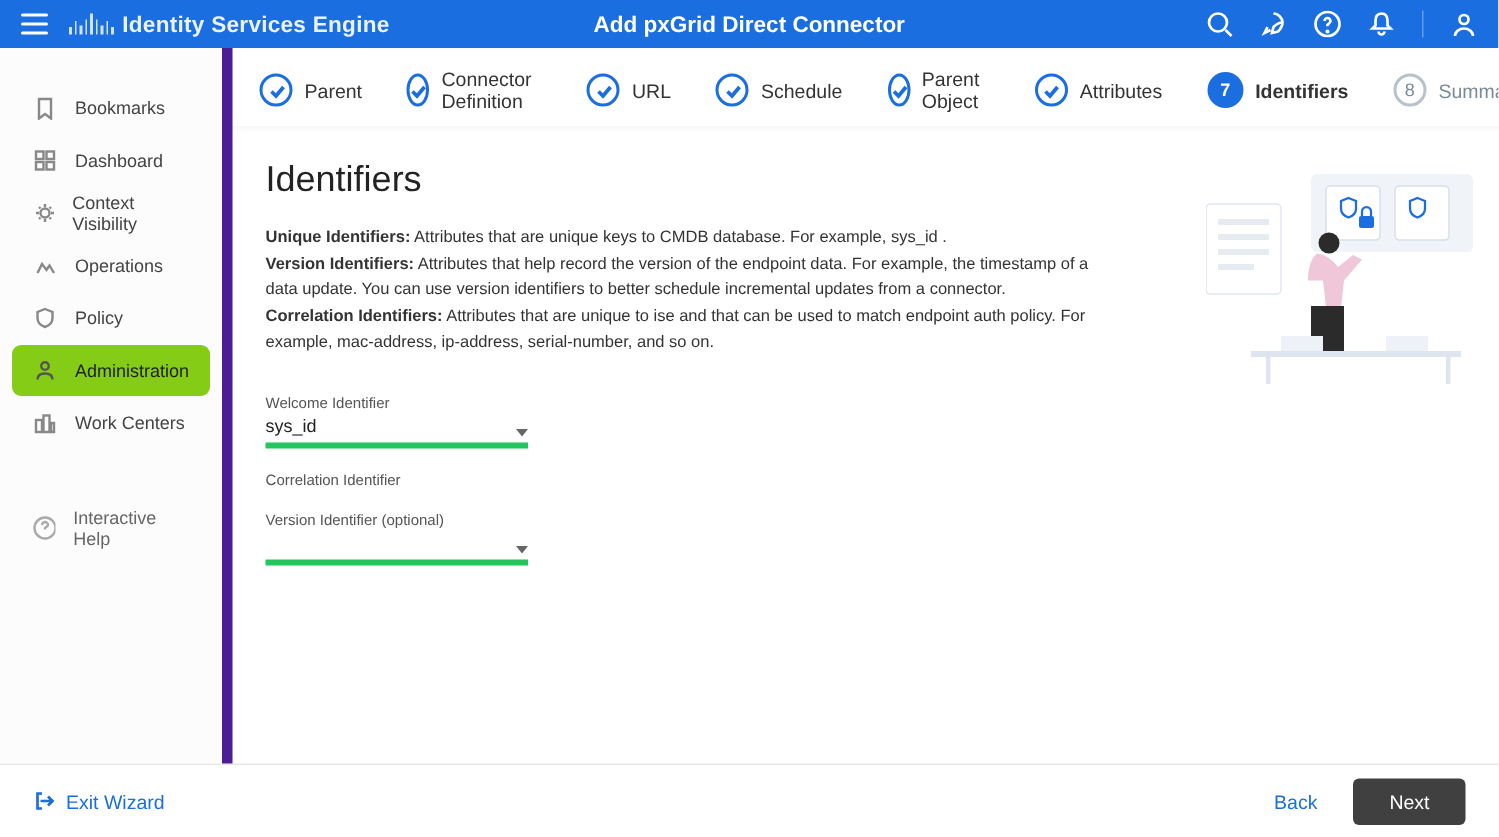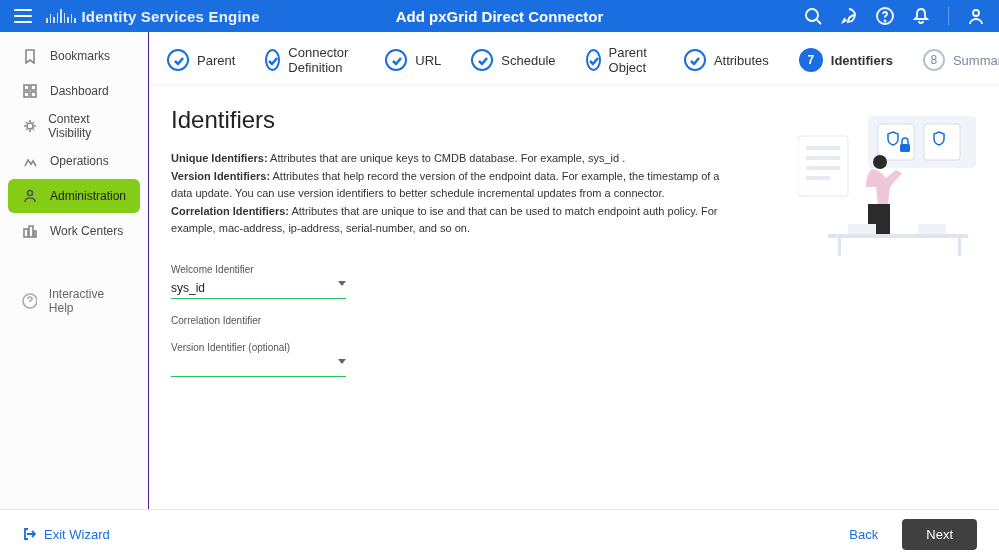--- a/index.html
+++ b/index.html
@@ -9,21 +9,21 @@
   .menu-icn span{height:2px;background:#fff;border-radius:1px}
   .logo{margin-left:14px;display:flex;align-items:center;gap:6px}
   .cisco-bars{display:flex;align-items:flex-end;gap:2px;height:14px}
   .cisco-bars span{width:1.5px;background:#cfe3fb}
   .prod{font-size:15px;font-weight:700;letter-spacing:.2px;color:#eaf2ff}
   .page-title{position:absolute;left:50%;transform:translateX(-50%);font-size:15px;font-weight:700}
   .top-icons{margin-left:auto;display:flex;align-items:center;gap:18px}
   .top-icons svg{width:18px;height:18px;stroke:#fff;fill:none;stroke-width:1.8}
   .vline{width:1px;height:18px;background:#5c9eee}
   .shell{display:flex;height:477px}
-  .sidebar{width:165px;background:#fcfcfc;border-right:1px solid #4c1d95;padding-top:6px}
+  .sidebar{width:165px;background:#fcfcfc;border-right:7px solid #4c1d95;padding-top:22px}
   .snav{display:flex;align-items:center;gap:12px;padding:0 14px;height:34px;font-size:12px;color:#444;cursor:pointer;border-radius:6px;margin:1px 8px}
   .snav.active{background:#84cc16;font-weight:400;color:#222}
   .snav svg{width:16px;height:16px;stroke:#888;fill:none;stroke-width:1.6}
   .snav.active svg{stroke:#555}
   .help{margin-top:36px;color:#666}
   .help svg{stroke:#aaa}
   .main{flex:1;display:flex;flex-direction:column}
   .stepper{height:56px;display:flex;align-items:center;gap:30px;padding:0 18px;position:relative}
   .stepper::after{content:"";position:absolute;left:0;right:0;bottom:0;height:4px;background:linear-gradient(rgba(0,0,0,.04),transparent)}
   .step{display:flex;align-items:center;gap:8px;font-size:13px;color:#333}
@@ -34,21 +34,21 @@
   .sc.fut{border:2px solid #b8c2cc;color:#7a8a99;font-size:12px}
   .step.fut{color:#7a8a99}
   .step.cur{font-weight:600}
   .content{flex:1;padding:18px 22px;display:flex;gap:40px}
   .col-l{width:570px}
   h1{font-size:24px;font-weight:400;color:#222;margin-bottom:16px}
   .desc{font-size:11px;line-height:1.6;color:#333;margin-bottom:26px}
   .desc b{font-weight:700}
   .field{width:175px;margin-bottom:16px}
   .flabel{font-size:10px;color:#555;margin-bottom:2px;display:block}
-  .fsel{border-bottom:1px solid #22c55e;padding:4px 0;display:flex;align-items:flex-start;justify-content:space-between;cursor:pointer;height:22px}
+  .fsel{border-bottom:4px solid #22c55e;padding:4px 0;display:flex;align-items:flex-end;justify-content:space-between;cursor:pointer;height:22px}
   .fsel span{font-size:12px;color:#222}
   .caret{width:0;height:0;border-left:4px solid transparent;border-right:4px solid transparent;border-top:5px solid #666}
   .illus{flex:1;display:flex;align-items:flex-start;justify-content:center;padding-top:0}
   .footer{height:49px;border-top:1px solid #e6e6e6;display:flex;align-items:center;padding:0 22px}
   .exit{display:flex;align-items:flex-start;gap:8px;color:#1a6ee0;font-size:13px;cursor:pointer}
   .exit svg{width:14px;height:14px;stroke:#1a6ee0;fill:none;stroke-width:1.8}
   .footer-r{margin-left:auto;display:flex;align-items:center;gap:24px}
   .back{color:#1a6ee0;font-size:13px;cursor:pointer}
   .next{background:#404040;color:#fff;font-size:13px;padding:8px 24px;border-radius:4px;cursor:pointer;border:none}
 </style>
@@ -125,20 +125,26 @@
           <circle cx="8" cy="8" r="3"></circle>
           <path d="M2 8h2M12 8h2M8 2v2M8 12v2M4 4l1 1M11 11l1 1M12 4l-1 1M4 12l1-1"></path>
         </svg>
         <span>Context Visibility</span>
       </div>
     <div class="snav">
         <svg>
           <path d="M3 13l3-6 3 4 2-3 3 5"></path>
         </svg>
         <span>Operations</span>
+      </div>
+    <div class="snav">
+        <svg>
+          <path d="M8 2l5 2v4c0 3-2 5-5 6-3-1-5-3-5-6V4z"></path>
+        </svg>
+        <span>Policy</span>
       </div>
     <div class="snav active">
         <svg>
           <circle cx="8" cy="5" r="2.5"></circle>
           <path d="M3 14c0-3 2-4 5-4s5 1 5 4"></path>
         </svg>
         <span>Administration</span>
       </div>
     <div class="snav">
         <svg>

